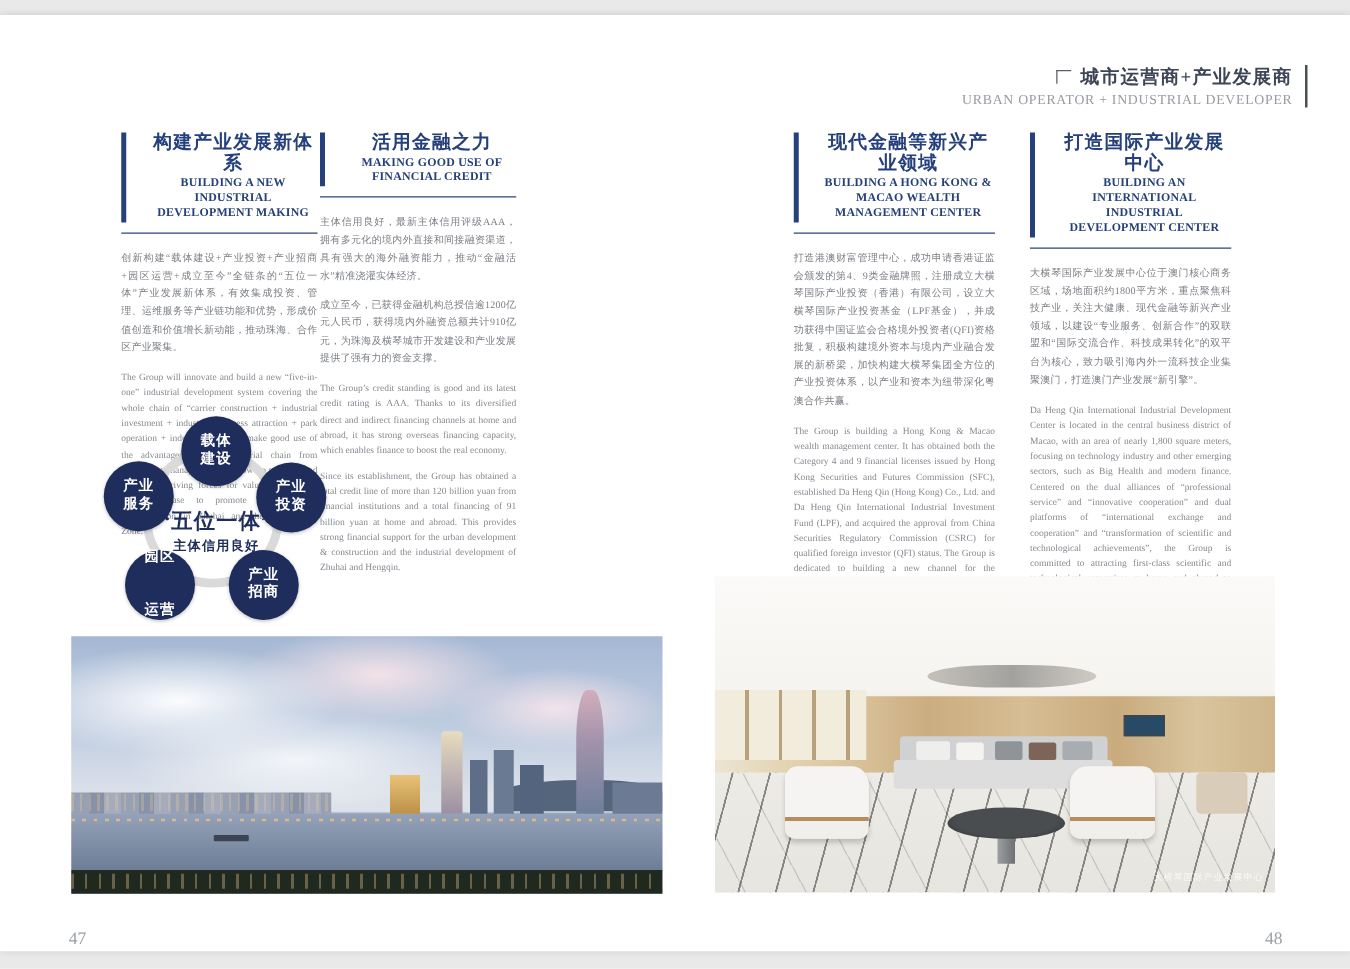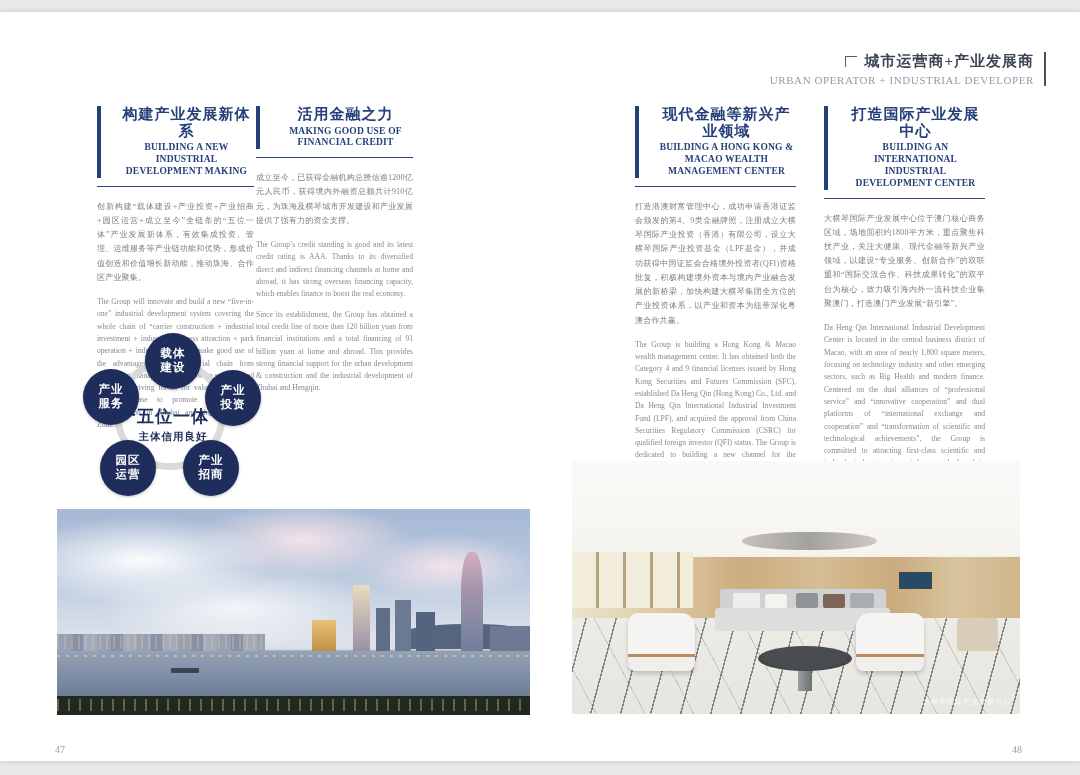--- a/index.html
+++ b/index.html
@@ -32,21 +32,21 @@
   
   .diagram{position:absolute;left:73px;top:320px;width:200px;height:175px;}
   .ring{position:absolute;left:41px;top:26px;width:112px;height:112px;border:7px solid #dadada;
         border-radius:50%;box-sizing:border-box;}
   .node{position:absolute;width:56px;height:56px;border-radius:50%;background:#1e2d5c;
         color:#fff;font-weight:bold;font-size:11.5px;line-height:1.2;display:flex;flex-direction:column;
         align-items:center;justify-content:center;letter-spacing:1px;box-shadow:0 1px 3px rgba(0,0,0,.25);}
   .n-top{left:72px;top:1px;}
   .n-left{left:10px;top:37px;}
   .n-right{left:132px;top:38px;}
-  .n-bl{left:27px;top:108px;}
+  .n-bl{left:27px;top:108px;justify-content:space-between;}
   .n-br{left:110px;top:108px;}
   .d-center{position:absolute;left:28px;top:73px;width:144px;text-align:center;color:#1e2d5c;}
   .d-c1{font-size:17px;font-weight:bold;letter-spacing:1px;}
   .d-c2{font-size:10.5px;font-weight:bold;letter-spacing:1px;margin-top:2px;}
   
   .photo{position:absolute;overflow:hidden;}
   .city{left:57px;top:497px;width:473px;height:206px;
         background:
           radial-gradient(ellipse 40% 30% at 18% 25%, rgba(255,255,255,.95), transparent 70%),
           radial-gradient(ellipse 35% 28% at 52% 15%, rgba(247,228,233,.95), transparent 65%),
@@ -93,21 +93,21 @@
   .p3{left:50%;top:52%;width:5%;height:6%;background:#8f9499;}
   .p4{left:56%;top:52.5%;width:5%;height:5.5%;background:#7d6458;}
   .p5{left:62%;top:52%;width:5.5%;height:6%;background:#a9adb2;}
   .chair-l{left:12.5%;top:60%;width:15%;height:23%;background:linear-gradient(180deg,#f5f4f2 70%,#b98c60 70% 76%,#f0efec 76%);border-radius:10px 14px 8px 8px;box-shadow:0 3px 4px rgba(0,0,0,.18);}
   .chair-r{left:63.5%;top:60%;width:15%;height:23%;background:linear-gradient(180deg,#f5f4f2 70%,#b98c60 70% 76%,#f0efec 76%);border-radius:14px 10px 8px 8px;box-shadow:0 3px 4px rgba(0,0,0,.18);}
   .table{left:41.5%;top:73%;width:21%;height:10%;background:radial-gradient(ellipse at 50% 40%, #4a4d50 60%, #2e3134 100%);border-radius:50%;}
   .table-leg{left:50.5%;top:82%;width:3%;height:9%;background:linear-gradient(90deg,#9c9fa2,#6e7174);}
   .side-tbl{left:86%;top:62%;width:9%;height:13%;background:#d9cdb9;border-radius:4px;}
   .caption{position:absolute;right:9px;bottom:7px;font-size:7px;color:rgba(255,255,255,.78);letter-spacing:1px;}
   
-  .pagenum{position:absolute;top:732px;font-size:10px;color:#9aa0a6;}
+  .pagenum{position:absolute;top:732px;font-size:14px;color:#9aa0a6;}
   .pn-l{left:55px;} .pn-r{left:1012px;}
 </style>
 </head>
 <body>
 
 <div class="page">
 
   <div class="hdr">
     <div class="hdr-text">
       <div class="hdr-zh"><span class="hdr-bracket"></span><span>城市运营商+产业发展商</span></div>
@@ -136,20 +136,21 @@
   <div class="col c2">
     <div class="head">
       <div class="bar"></div>
       <div>
         <div class="t-zh">活用金融之力</div>
         <div class="t-en">MAKING GOOD USE OF FINANCIAL CREDIT</div>
       </div>
     </div>
     <div class="rule"></div>
     <div class="body">
+      <p class="zh-p">主体信用良好，最新主体信用评级AAA，拥有多元化的境内外直接和间接融资渠道，具有强大的海外融资能力，推动“金融活水”精准浇灌实体经济。</p>
       <p class="zh-p">成立至今，已获得金融机构总授信逾1200亿元人民币，获得境内外融资总额共计910亿元，为珠海及横琴城市开发建设和产业发展提供了强有力的资金支撑。</p>
       <div class="en-block">
         <p class="en-p">The Group’s credit standing is good and its latest credit rating is AAA. Thanks to its diversified direct and indirect financing channels at home and abroad, it has strong overseas financing capacity, which enables finance to boost the real economy.</p>
         <p class="en-p">Since its establishment, the Group has obtained a total credit line of more than 120 billion yuan from financial institutions and a total financing of 91 billion yuan at home and abroad. This provides strong financial support for the urban development &amp; construction and the industrial development of Zhuhai and Hengqin.</p>
       </div>
     </div>
   </div>
 
   <div class="col c3">
     <div class="head">

